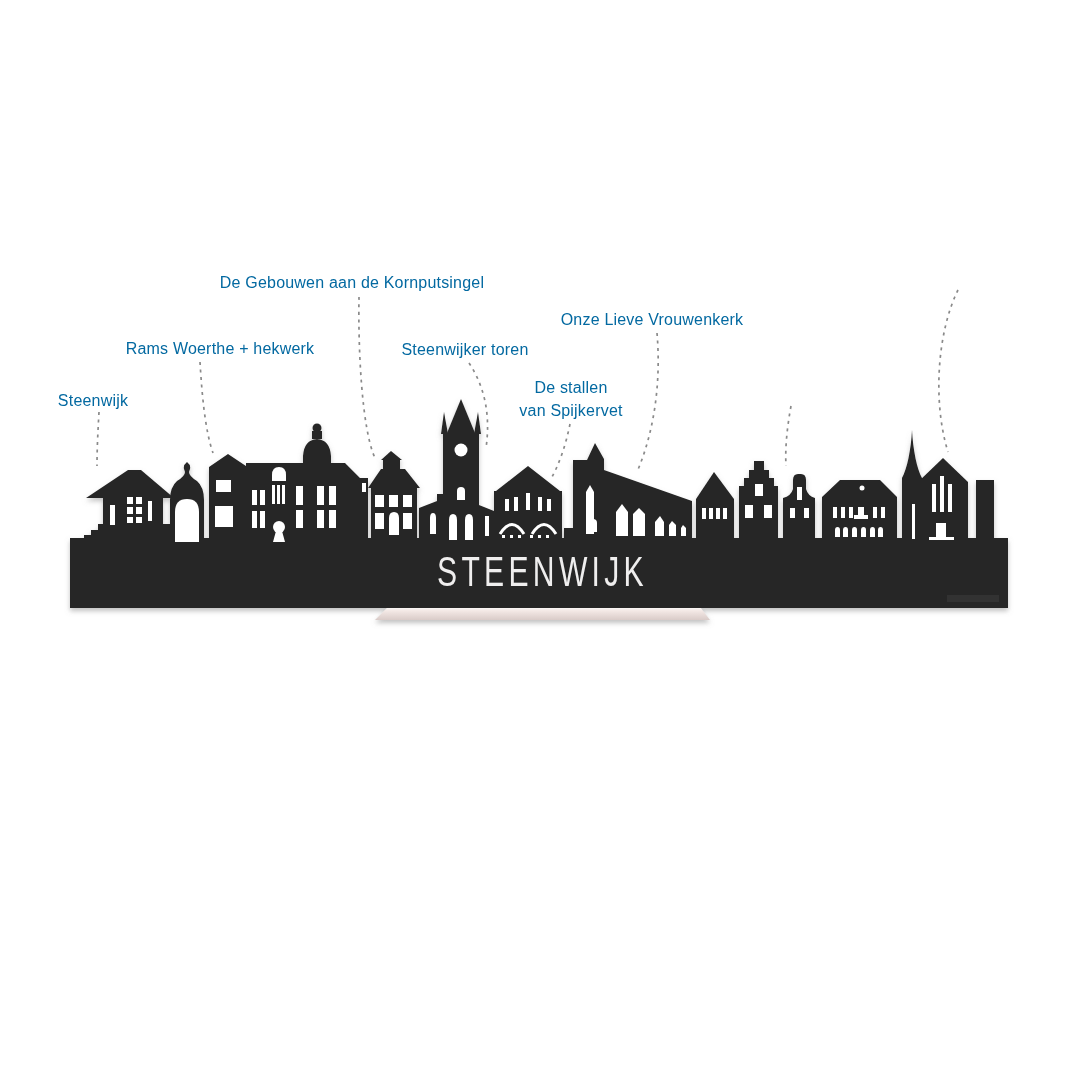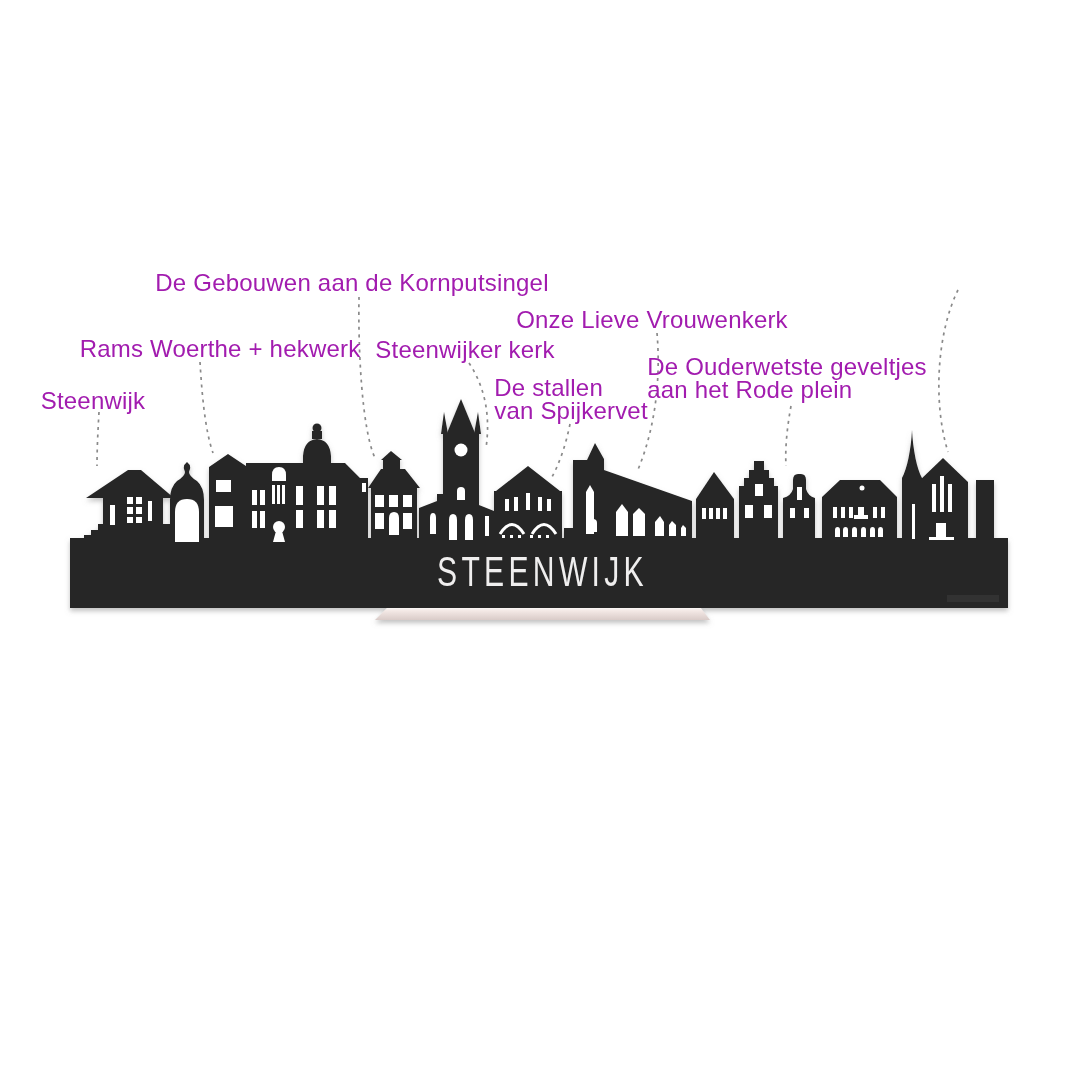--- a/index.html
+++ b/index.html
@@ -1,21 +1,21 @@
 <!DOCTYPE html>
 <html><head>
 <meta charset="utf-8">
 <style>
   html,body{margin:0;padding:0;background:#ffffff;}
   body{width:1080px;height:1080px;position:relative;overflow:hidden;
        font-family:"Liberation Sans", sans-serif;}
   .stage{position:absolute;inset:0;}
   svg.skyline{position:absolute;left:0;top:0;width:1080px;height:1080px;}
   .annotation{position:absolute;transform:translateX(-50%);
-    font-size:24px;line-height:23px;color:#a21caf;text-align:left;
+    font-size:16px;line-height:23px;color:#0369a1;text-align:center;
     white-space:nowrap;letter-spacing:0.2px;}
   .annotation span{display:block;}
   .city-text{font-family:"Liberation Sans", sans-serif;font-weight:300;}
 </style>
 </head>
 <body>
 
 <div class="stage">
 
 <svg class="skyline" viewBox="0 0 1080 1080">
@@ -218,28 +218,24 @@
     <path d="M958,290 C938,330 932,400 948,452"></path>
   </g>
 </svg>
 
 <div class="annotation" style="left:93px;top:389px;">Steenwijk</div>
 
 <div class="annotation" style="left:220px;top:337px;">Rams Woerthe + hekwerk</div>
 
 <div class="annotation" style="left:352px;top:271px;">De Gebouwen aan de Kornputsingel</div>
 
-<div class="annotation" style="left:465px;top:338px;">Steenwijker kerk</div>
+<div class="annotation" style="left:465px;top:338px;">Steenwijker toren</div>
 
 <div class="annotation" style="left:571px;top:376px;">
   <span>De stallen</span>
   <span>van Spijkervet</span>
 </div>
 
 <div class="annotation" style="left:652px;top:308px;">Onze Lieve Vrouwenkerk</div>
 
-<div class="annotation" style="left:787px;top:355px;">
-  <span>De Ouderwetste geveltjes</span>
-  <span>aan het Rode plein</span>
+
+
 </div>
 
-
-</div>
-
 </body></html>

